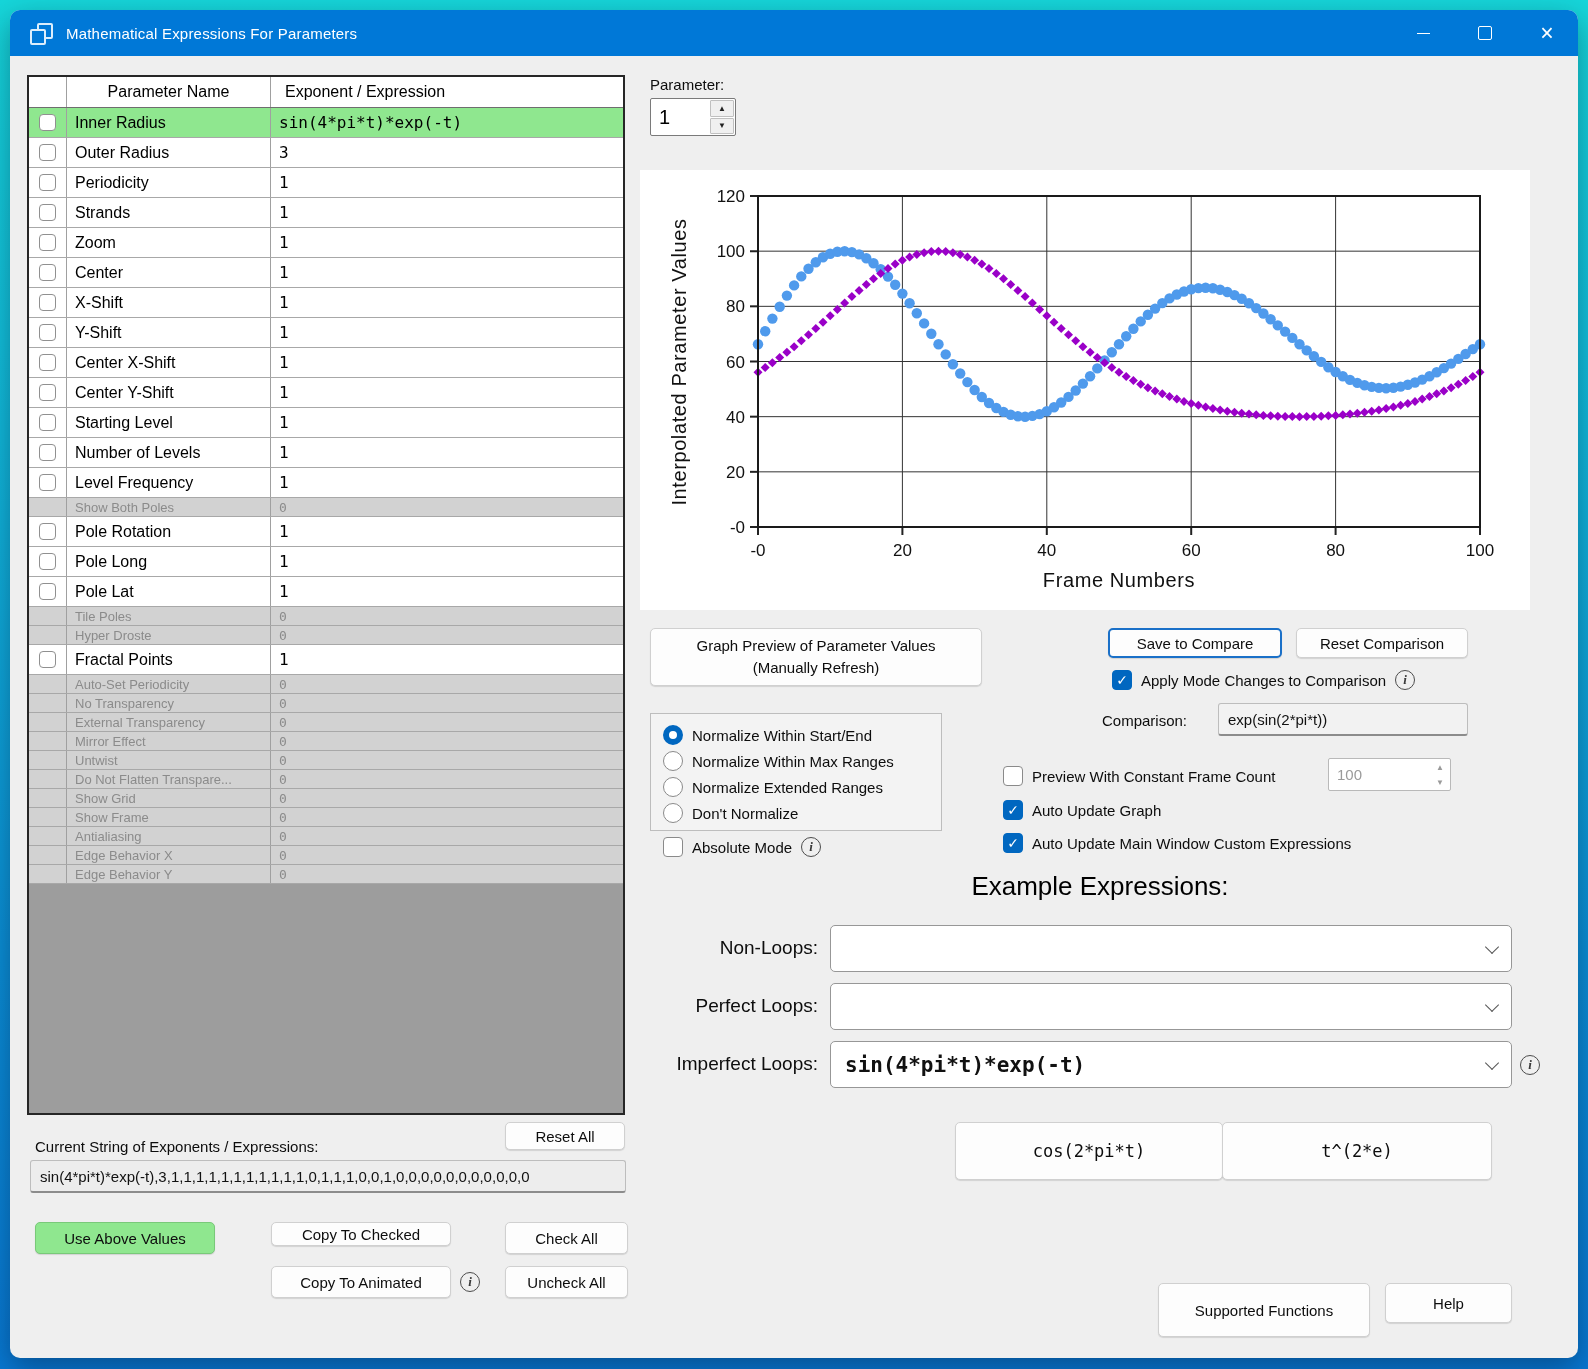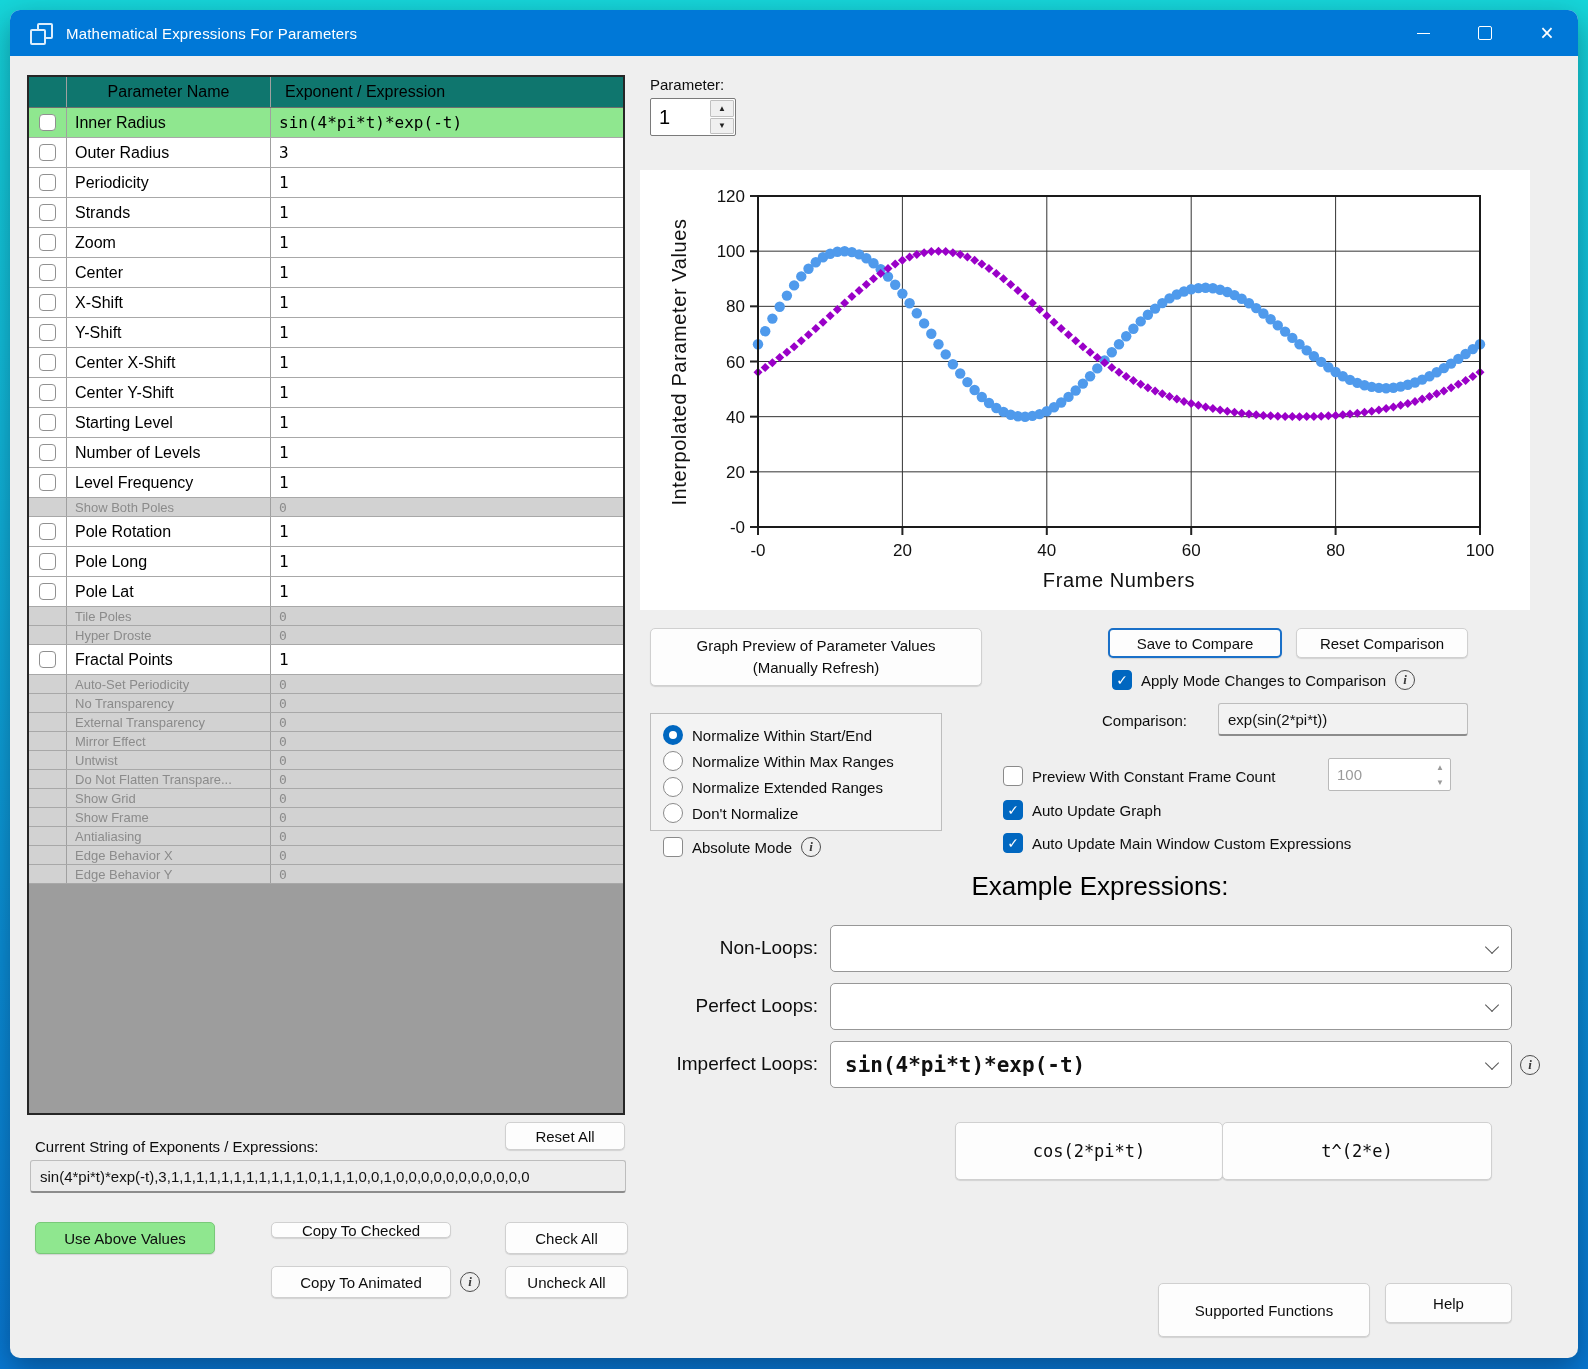--- a/index.html
+++ b/index.html
@@ -15,21 +15,21 @@
   .title{font-size:15px;margin-left:12px;letter-spacing:.2px;}
   .winbtns{margin-left:auto;display:flex;height:100%;}
   .winbtn{width:62px;height:100%;display:flex;align-items:center;justify-content:center;color:#fff;}
   .glyph-min{width:13px;height:0;border-top:1.6px solid #fff;}
   .glyph-max{width:12px;height:12px;border:1.6px solid #fff;border-radius:2px;}
   .glyph-close{font-size:23px;font-weight:300;line-height:1;}
 
   
   .ptable{position:absolute;left:17px;top:65px;width:598px;height:1040px;background:#9d9d9d;
     border:2px solid #262626;box-sizing:border-box;display:flex;flex-direction:column;}
-  .thead{display:flex;height:30px;background:#0f766e;border-bottom:1px solid #6e6e6e;flex:none;font-size:15px;color:#000;}
+  .thead{display:flex;height:30px;background:#ffffff;border-bottom:1px solid #6e6e6e;flex:none;font-size:15px;color:#000;}
   .hcell{display:flex;align-items:center;box-sizing:border-box;}
   .trow{display:flex;height:29px;background:#fff;border-bottom:1px solid #a8a8a8;flex:none;color:#000;}
   .trow.disabled{height:18px;background:#d2d2d2;color:#8b8b8b;}
   .trow.selected{background:#8fe78f;}
   .tcell{box-sizing:border-box;display:flex;align-items:center;overflow:hidden;white-space:nowrap;}
   .c0{width:38px;justify-content:center;border-right:1px solid #a0a0a0;flex:none;}
   .c1{width:204px;border-right:1px solid #a0a0a0;padding-left:8px;font-size:16px;flex:none;}
   .c2{flex:1;padding-left:8px;font-family:"DejaVu Sans Mono","Liberation Mono",monospace;font-size:16px;}
   .thead .c1{justify-content:center;padding-left:0;}
   .thead .c2{padding-left:14px;font-family:"Liberation Sans",sans-serif;}
@@ -639,21 +639,21 @@
   <span class="info" style="position:absolute;left:1510px;top:1045px;">i</span>
 
   <div class="btn mono" style="left:945px;top:1112px;width:268px;height:58px;">cos(2*pi*t)</div>
   <div class="btn mono" style="left:1212px;top:1112px;width:270px;height:58px;">t^(2*e)</div>
 
   <div class="btn" style="left:495px;top:1112px;width:120px;height:28px;">Reset All</div>
   <div class="lblrow" style="left:25px;top:1128px;">Current String of Exponents / Expressions:</div>
   <div class="field" style="left:20px;top:1150px;width:596px;height:33px;">sin(4*pi*t)*exp(-t),3,1,1,1,1,1,1,1,1,1,1,1,0,1,1,1,0,0,1,0,0,0,0,0,0,0,0,0,0,0</div>
 
   <div class="btn green" style="left:25px;top:1212px;width:180px;height:32px;">Use Above Values</div>
-  <div class="btn" style="left:261px;top:1212px;width:180px;height:16px;">Copy To Checked</div>
+  <div class="btn" style="left:261px;top:1212px;width:180px;height:24px;">Copy To Checked</div>
   <div class="btn" style="left:261px;top:1256px;width:180px;height:32px;">Copy To Animated</div>
   <span class="info" style="position:absolute;left:450px;top:1262px;">i</span>
   <div class="btn" style="left:495px;top:1212px;width:123px;height:32px;">Check All</div>
   <div class="btn" style="left:495px;top:1256px;width:123px;height:32px;">Uncheck All</div>
 
   <div class="btn" style="left:1148px;top:1273px;width:212px;height:54px;">Supported Functions</div>
   <div class="btn" style="left:1375px;top:1273px;width:127px;height:40px;">Help</div>
 </div>
 
 </body></html>

